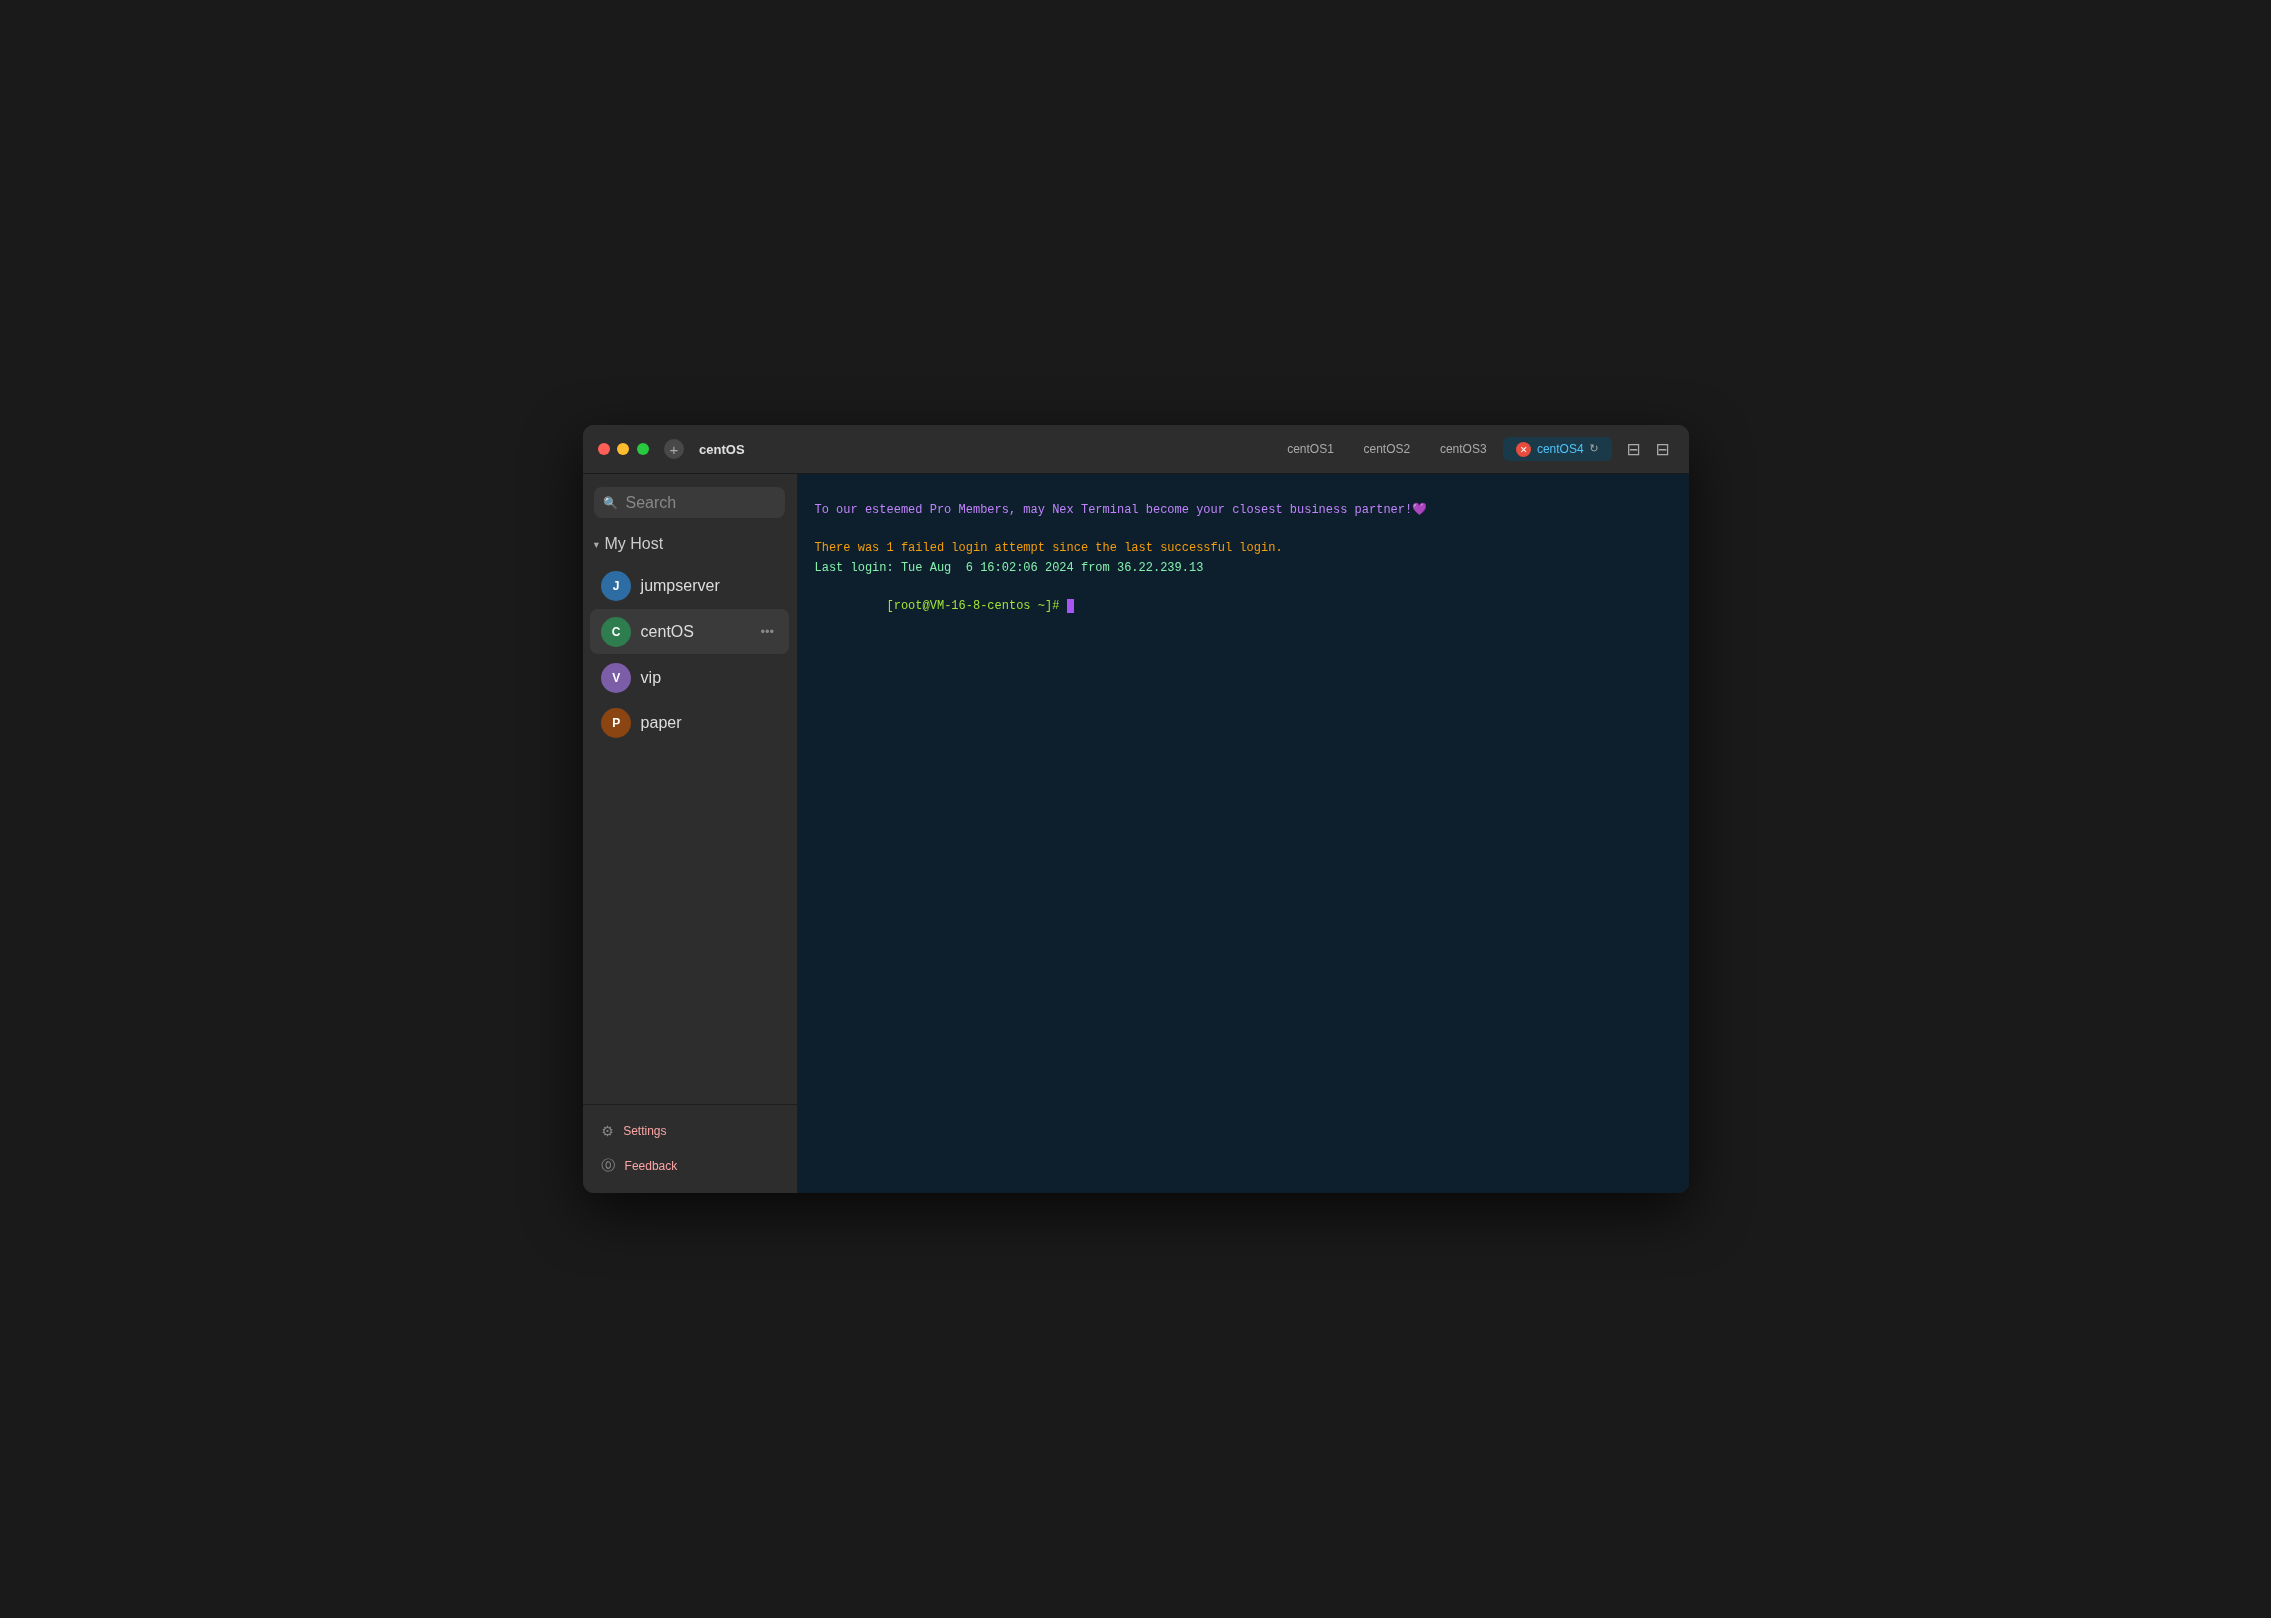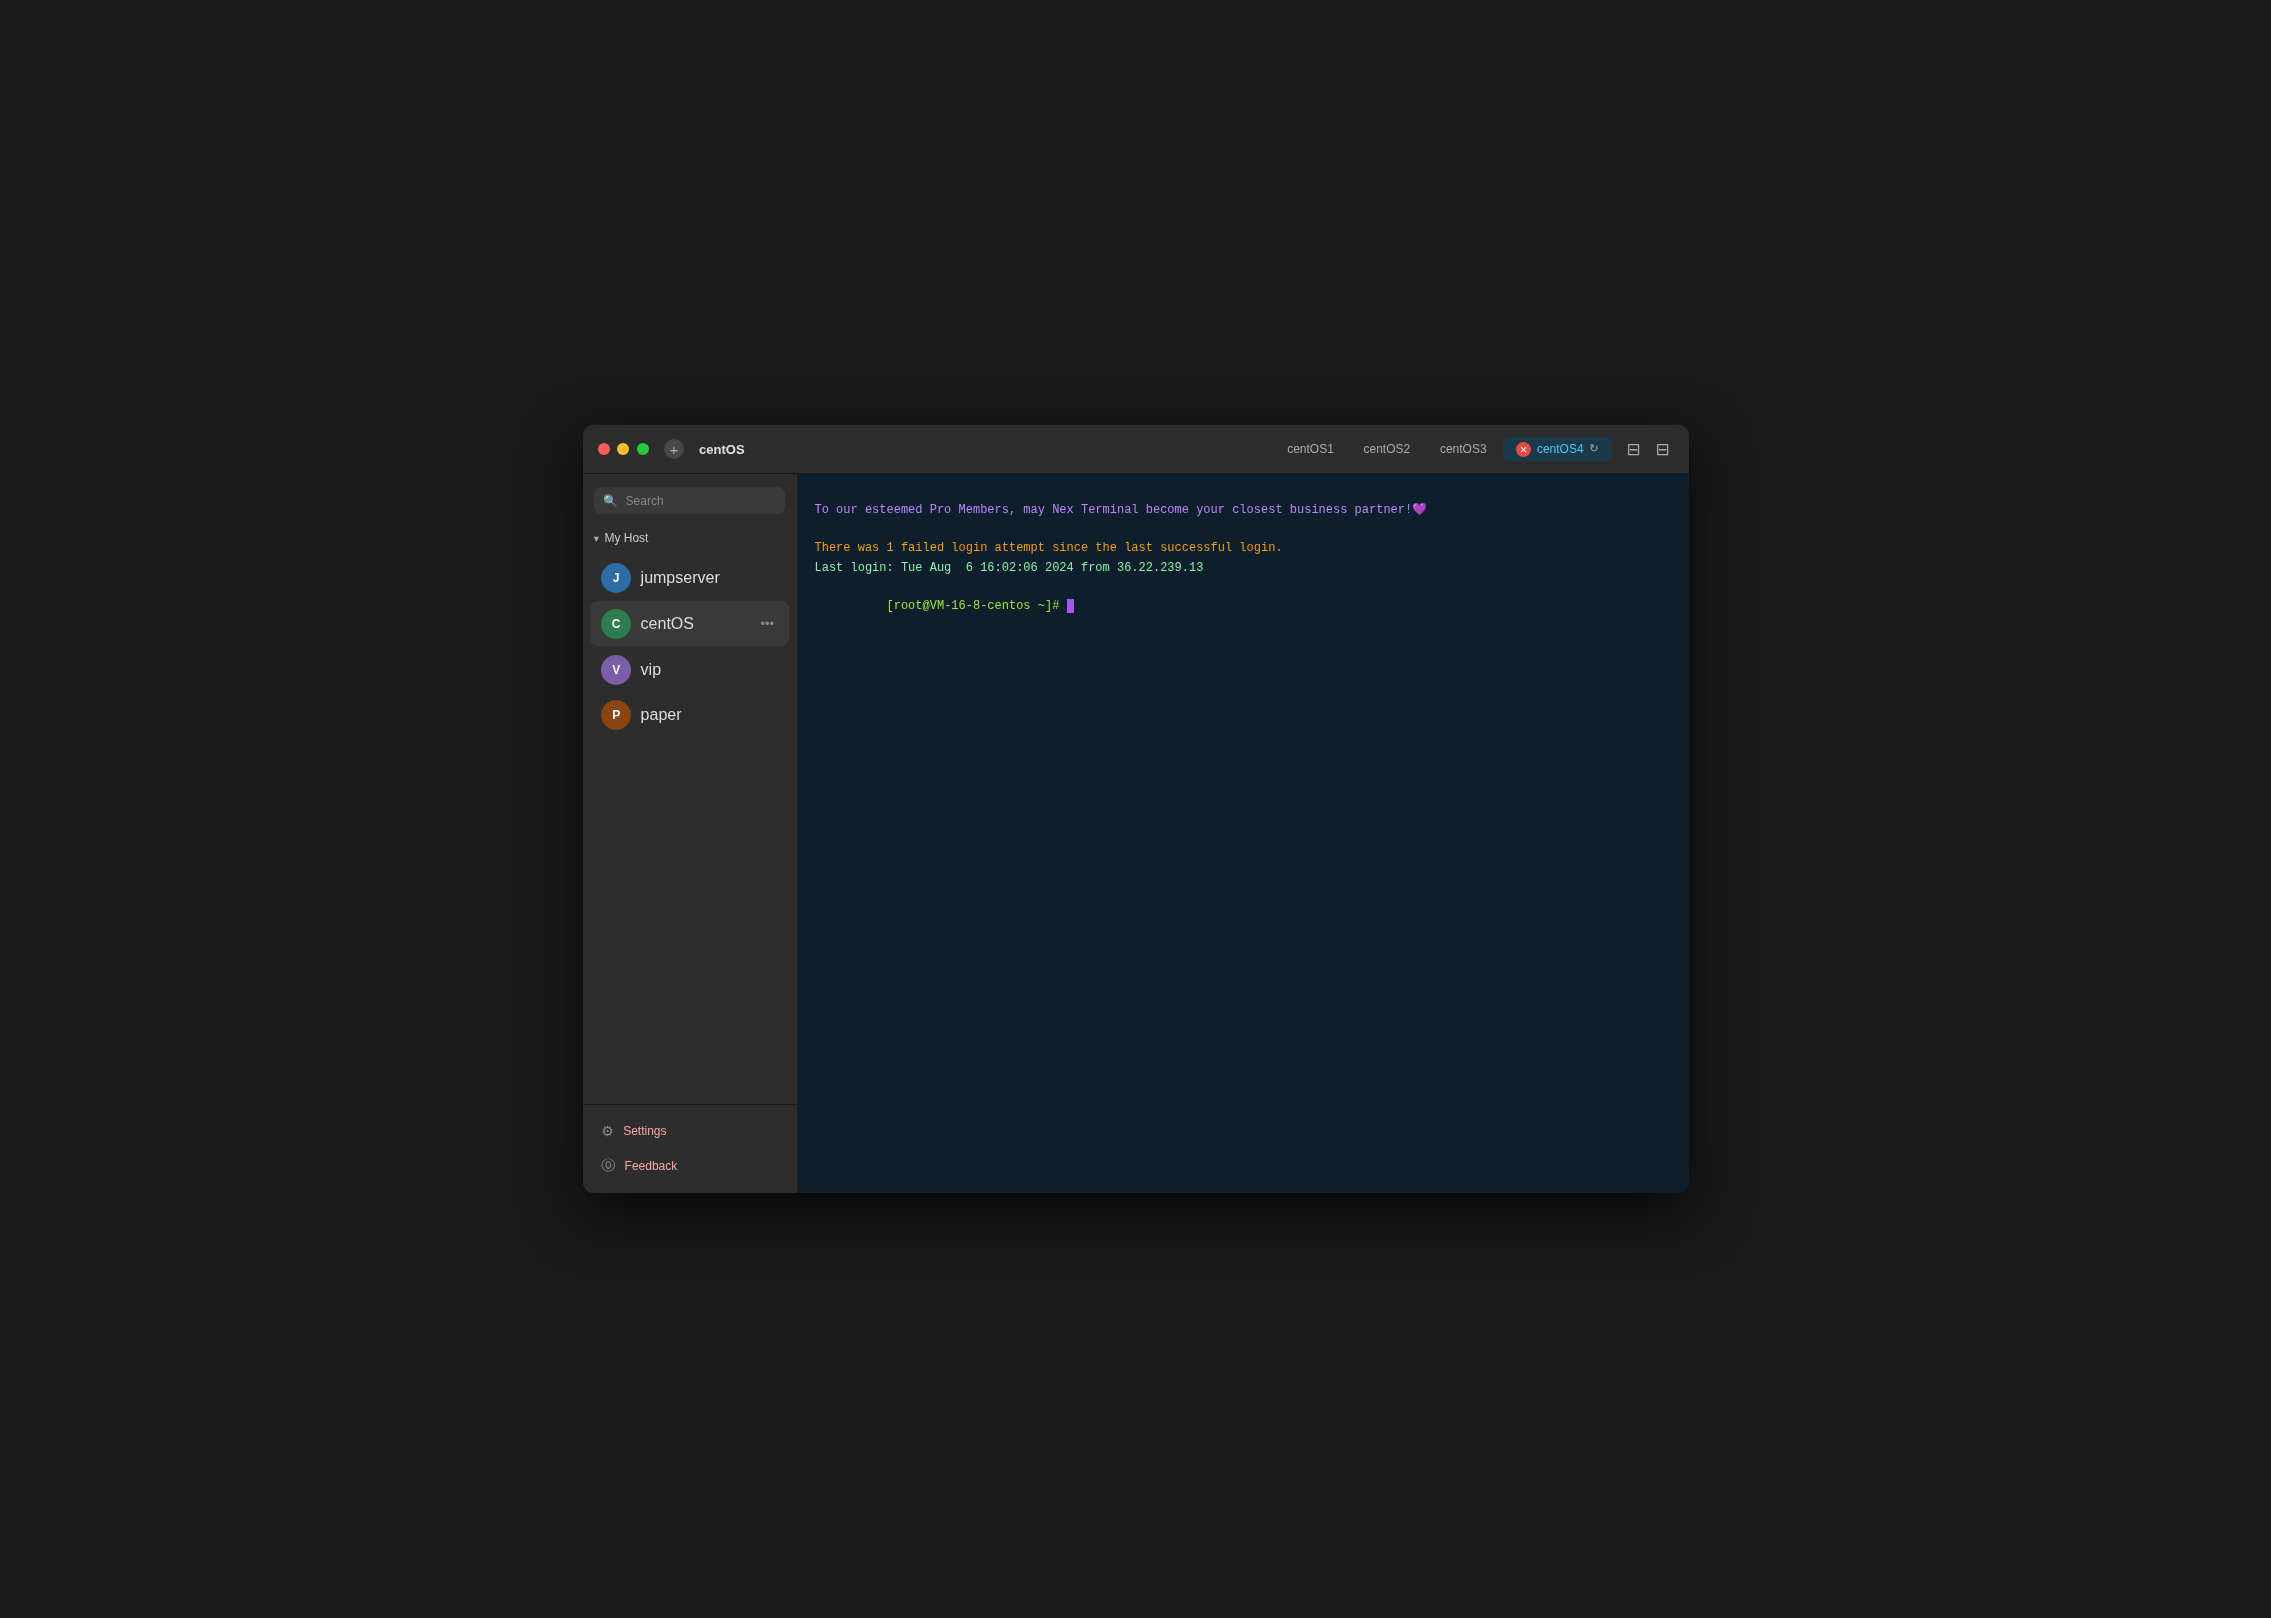--- a/index.html
+++ b/index.html
@@ -139,33 +139,33 @@
       align-items: center;
       gap: 7.5px;
       background: #3a3a3a;
       border-radius: 7.5px;
       padding: 6.6px 9.4px;
       cursor: text;
     }
     .search-icon { color: #888; font-size: 12px; }
     .search-text {
       color: #888;
-      font-size: 12px;
+      font-size: 16px;
     }
     .section-header {
       display: flex;
       align-items: center;
       gap: 5.6px;
       padding: 9.4px 11.2px 5.6px;
       cursor: pointer;
     }
     .chevron-icon { color: #aaa; font-size: 10.3px; }
     .section-label {
       color: #ccc;
-      font-size: 12px;
+      font-size: 16px;
       font-weight: 500;
     }
     .host-list {
       padding: 3.7px 0;
       flex: 1;
     }
     .host-item {
       display: flex;
       align-items: center;
       gap: 9.4px;

